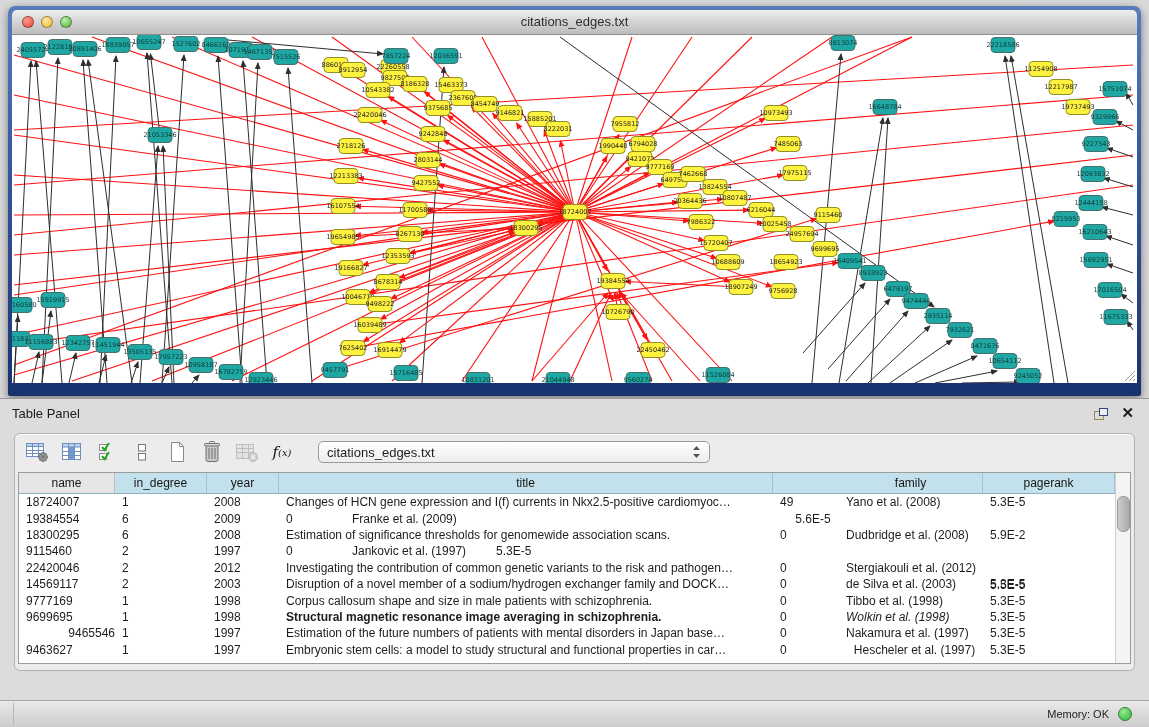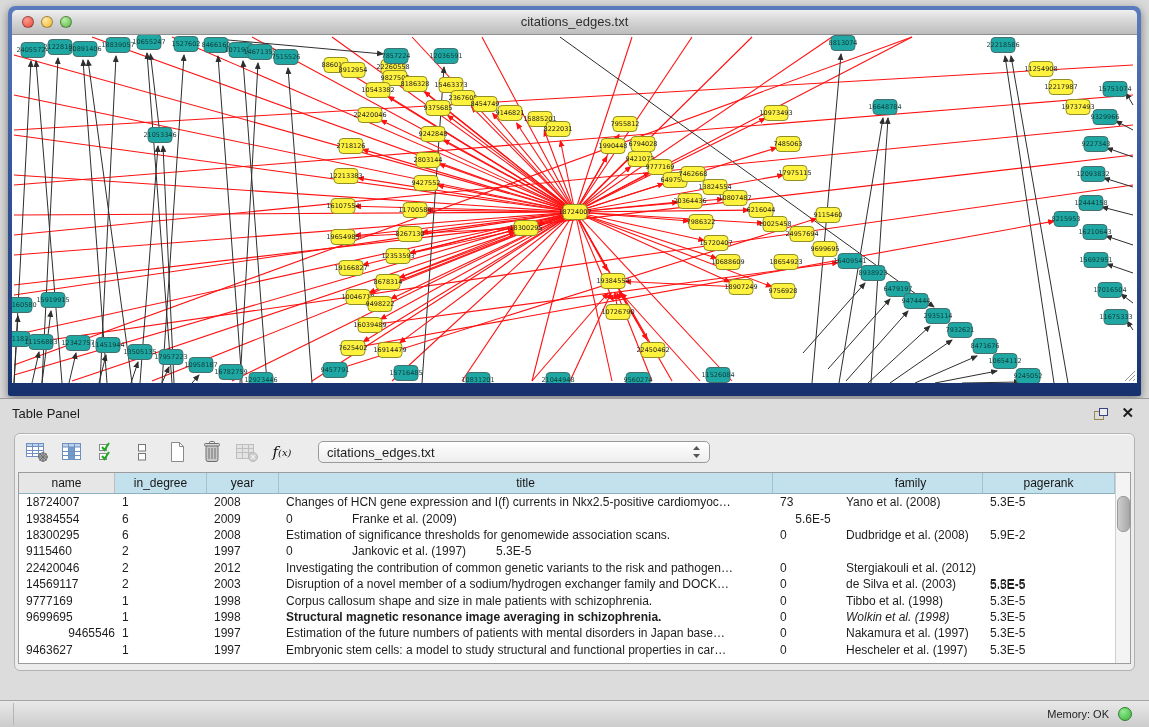--- a/index.html
+++ b/index.html
@@ -774,21 +774,21 @@
           <div class="th" style="width: 66px; margin-top: 36px;">△ out_de…</div>
           <div class="th" style="width: 144px;">family</div>
           <div class="th" style="width: 130px; flex: 1 1 0%;">pagerank</div>
         </div>
       <div>
           <div class="tr">
             <div class="td" style="width: 96px;">18724007</div>
             <div class="td" style="width: 92px;">1</div>
             <div class="td" style="width: 72px;">2008</div>
             <div class="td" style="width: 494px;">Changes of HCN gene expression and I(f) currents in Nkx2.5-positive cardiomyoc…</div>
-            <div class="td" style="width: 66px;">73</div>
+            <div class="td" style="width: 66px;">49</div>
             <div class="td" style="width: 144px;">Yano et al. (2008)</div>
             <div class="td" style="width: 130px; flex: 1 1 0%;">5.3E-5</div>
           </div>
           <div class="tr">
             <div class="td" style="width: 96px;">19384554</div>
             <div class="td" style="width: 92px;">6</div>
             <div class="td" style="width: 72px;">2009</div>
             <div class="td" style="width: 66px;">0</div>
             <div class="td" style="width: 144px;">Franke et al. (2009)</div>
             <div class="td" style="width: 130px; flex: 1 1 0%; text-align: center;">5.6E-5</div>
@@ -854,21 +854,21 @@
             <div class="td" style="width: 66px;">0</div>
             <div class="td" style="width: 144px;">Nakamura et al. (1997)</div>
             <div class="td" style="width: 130px; flex: 1 1 0%;">5.3E-5</div>
           </div>
           <div class="tr">
             <div class="td" style="width: 96px;">9463627</div>
             <div class="td" style="width: 92px;">1</div>
             <div class="td" style="width: 72px;">1997</div>
             <div class="td" style="width: 494px;">Embryonic stem cells: a model to study structural and functional properties in car…</div>
             <div class="td" style="width: 66px;">0</div>
-            <div class="td" style="width: 144px;">Hescheler et al. (1997)</div>
+            <div class="td" style="width: 144px; text-align: center;">Hescheler et al. (1997)</div>
             <div class="td" style="width: 130px; flex: 1 1 0%;">5.3E-5</div>
           </div>
         </div>
       <div class="vscroll">
         <div class="vthumb"></div>
       </div>
     </div>
 
     <div class="tabsrow">
       <div class="seg">

